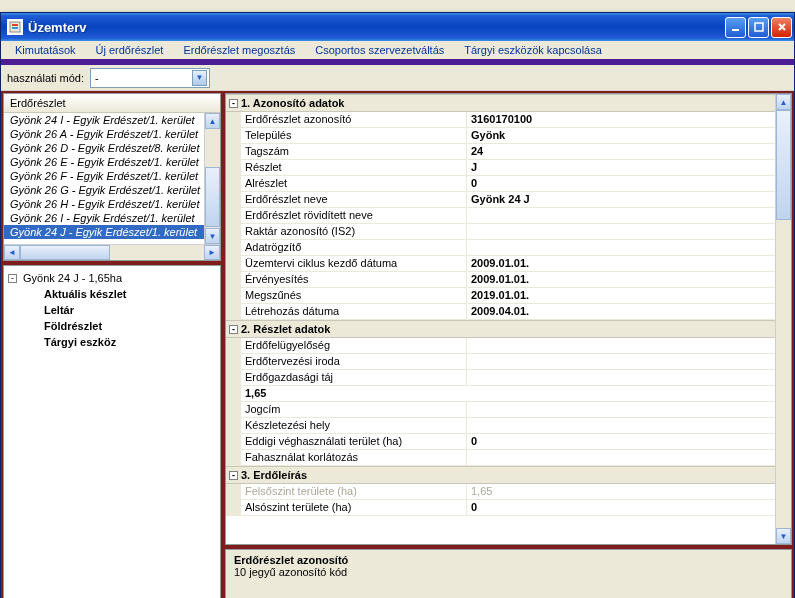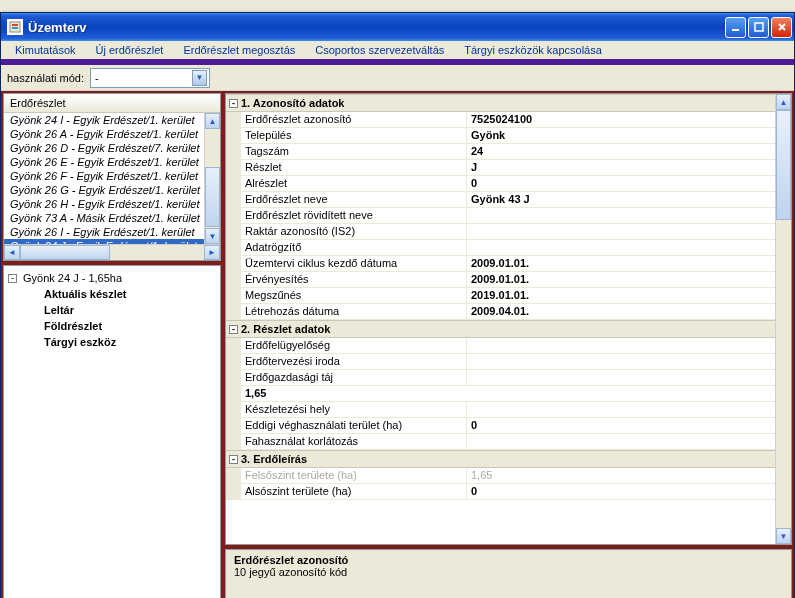--- a/index.html
+++ b/index.html
@@ -353,26 +353,25 @@
   <div class="client">
 
     <div class="leftcol">
 
       <div class="panel listpanel">
         <div class="listhead">Erdőrészlet</div>
         <div class="listbody">
           <div style="position:absolute;left:0;top:0;right:16px;">
             <div class="listrow">Gyönk 24 I - Egyik Erdészet/1. kerület</div>
             <div class="listrow">Gyönk 26 A - Egyik Erdészet/1. kerület</div>
-            <div class="listrow">Gyönk 26 D - Egyik Erdészet/7. kerület</div>
+            <div class="listrow">Gyönk 26 D - Egyik Erdészet/8. kerület</div>
             <div class="listrow">Gyönk 26 E - Egyik Erdészet/1. kerület</div>
             <div class="listrow">Gyönk 26 F - Egyik Erdészet/1. kerület</div>
             <div class="listrow">Gyönk 26 G - Egyik Erdészet/1. kerület</div>
             <div class="listrow">Gyönk 26 H - Egyik Erdészet/1. kerület</div>
-            <div class="listrow">Gyönk 73 A - Másik Erdészet/1. kerület</div>
             <div class="listrow">Gyönk 26 I - Egyik Erdészet/1. kerület</div>
             <div class="listrow selected">Gyönk 24 J - Egyik Erdészet/1. kerület</div>
           </div>
           <div class="vscroll">
             <div class="scrollbtn">▲</div>
             <div class="scrolltrack">
               <div class="scrollthumb"></div>
             </div>
             <div class="scrollbtn">▼</div>
           </div>
@@ -419,21 +418,21 @@
 
             <div class="cat">
               <span class="cat-toggle">
                   <span>-</span>
                 </span>
               <span>1. Azonosító adatok</span>
             </div>
             <div class="prop divider">
                 <span class="gutter"></span>
                 <span class="pname">Erdőrészlet azonosító</span>
-                <span class="pvalue">7525024100</span>
+                <span class="pvalue">3160170100</span>
               </div>
             <div class="prop divider">
                 <span class="gutter"></span>
                 <span class="pname">Település</span>
                 <span class="pvalue">Gyönk</span>
               </div>
             <div class="prop divider">
                 <span class="gutter"></span>
                 <span class="pname">Tagszám</span>
                 <span class="pvalue">24</span>
@@ -444,21 +443,21 @@
                 <span class="pvalue">J</span>
               </div>
             <div class="prop divider">
                 <span class="gutter"></span>
                 <span class="pname">Alrészlet</span>
                 <span class="pvalue">0</span>
               </div>
             <div class="prop divider">
                 <span class="gutter"></span>
                 <span class="pname">Erdőrészlet neve</span>
-                <span class="pvalue">Gyönk 43 J</span>
+                <span class="pvalue">Gyönk 24 J</span>
               </div>
             <div class="prop divider">
                 <span class="gutter"></span>
                 <span class="pname">Erdőrészlet rövidített neve</span>
                 <span class="pvalue"></span>
               </div>
             <div class="prop divider">
                 <span class="gutter"></span>
                 <span class="pname">Raktár azonosító (IS2)</span>
                 <span class="pvalue"></span>
@@ -506,20 +505,25 @@
                 <span class="pvalue"></span>
               </div>
             <div class="prop divider">
                 <span class="gutter"></span>
                 <span class="pname">Erdőgazdasági táj</span>
                 <span class="pvalue"></span>
               </div>
             <div class="prop divider">
                 <span class="gutter"></span>
                 <span class="pvalue">1,65</span>
+              </div>
+            <div class="prop divider">
+                <span class="gutter"></span>
+                <span class="pname">Jogcím</span>
+                <span class="pvalue"></span>
               </div>
             <div class="prop divider">
                 <span class="gutter"></span>
                 <span class="pname">Készletezési hely</span>
                 <span class="pvalue"></span>
               </div>
             <div class="prop divider">
                 <span class="gutter"></span>
                 <span class="pname">Eddigi véghasználati terület (ha)</span>
                 <span class="pvalue">0</span>

